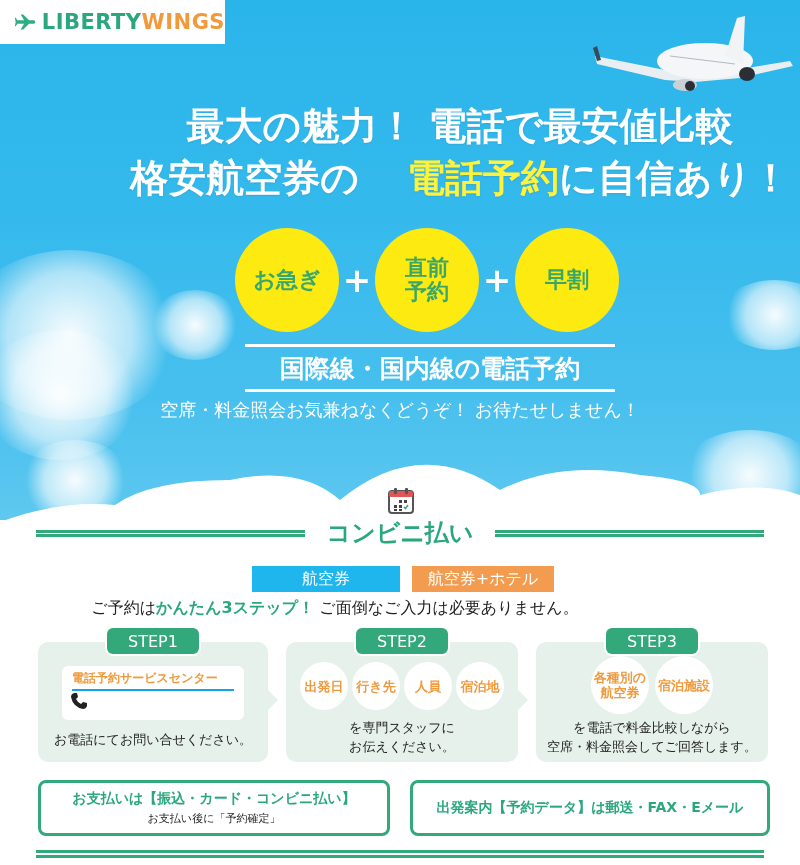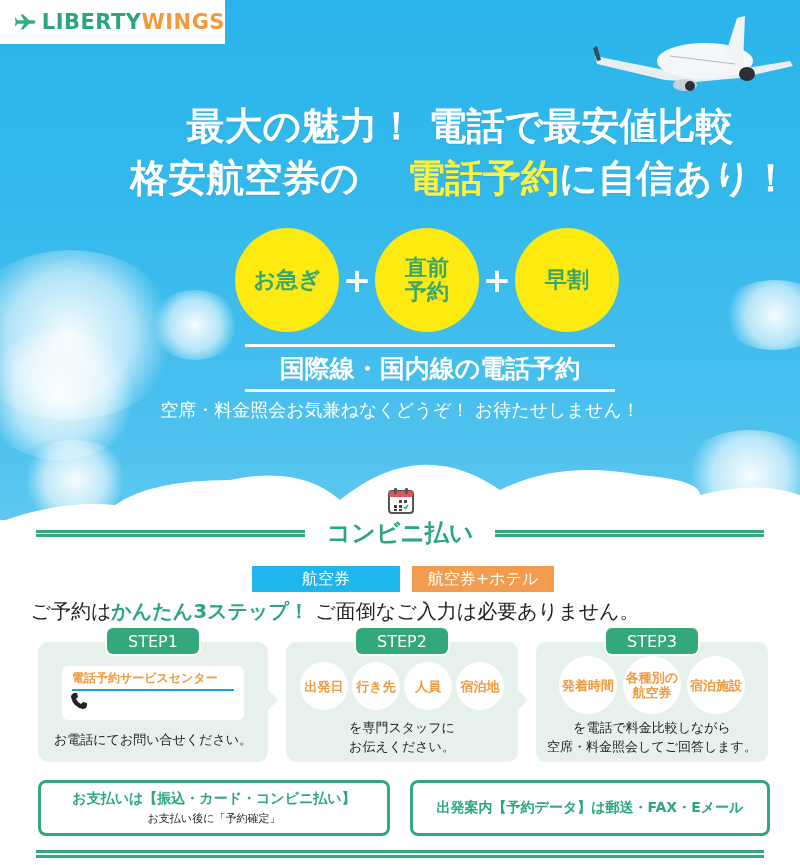--- a/index.html
+++ b/index.html
@@ -41,21 +41,21 @@
   .cal-icon { position: absolute; left: 388px; top: 0; width: 26px; height: 26px; }
   .title-row { position: absolute; top: 30px; left: 36px; width: 728px; height: 30px; display: flex; align-items: center; }
   .double-line { flex: 1; height: 7px; border-top: 3px solid #33a87a; border-bottom: 3px solid #33a87a; }
   .flow-title { color: #2aa77e; font-size: 24px; font-weight: bold; padding: 0 22px; }
 
   .tabs { position: absolute; top: 78px; left: 0; width: 800px; display: flex; justify-content: center; gap: 12px; padding-left: 6px; }
   .tab { height: 26px; display: flex; align-items: center; justify-content: center; color: #ffffff; font-size: 16px; }
   .tab-flight { width: 148px; background: #1fb6ee; }
   .tab-hotel { width: 142px; background: #f39c4f; }
 
-  .intro { position: absolute; top: 110px; left: 0; width: 660px; text-align: center; font-size: 20px; color: #222; padding-left: 10px; }
+  .intro { position: absolute; top: 110px; left: 0; width: 660px; text-align: center; font-size: 16px; color: #222; padding-left: 10px; }
   .intro .g { color: #2aa77e; font-weight: bold; }
 
   .steps { position: absolute; top: 140px; left: 38px; width: 730px; height: 140px; }
   .step { position: absolute; top: 14px; height: 120px; background: #e6f1ec; border-radius: 10px; }
   .step .arrow { position: absolute; right: -10px; top: 48px; width: 0; height: 0; border-top: 10px solid transparent; border-bottom: 10px solid transparent; border-left: 10px solid #e6f1ec; }
   .step-badge { position: absolute; top: -14px; left: 50%; transform: translateX(-50%); width: 92px; height: 26px; border-radius: 6px;
     background: #33a87a; color: #fff; font-size: 16px; display: flex; align-items: center; justify-content: center; box-shadow: 0 0 0 2px #ffffff; }
   .phone-card { position: absolute; left: 24px; top: 24px; width: 182px; height: 54px; background: #fff; border-radius: 6px; }
   .phone-label { position: absolute; left: 10px; top: 4px; width: 162px; text-align: left; color: #f09a3e; font-size: 12px; font-weight: bold; border-bottom: 2px solid #0ea5e9; padding-bottom: 2px; }
   .phone-num { position: absolute; left: 8px; top: 26px; width: 170px; display: flex; align-items: center; gap: 4px; font-size: 20px; color: #222; }
@@ -183,23 +183,20 @@
         <div class="pill">人員</div>
         <div class="pill">宿泊地</div>
       </div>
       <div class="step-text" style="top:76px;"><span>を専門スタッフに</span><br><span>お伝えください。</span></div>
     </div>
 
     <div class="step" style="left:498px;width:232px;">
       <div class="step-badge">STEP3</div>
       <div class="pills" style="top:14px;gap:6px;">
         <div class="pill lg">
-            <span>発着時間</span>
-          </div>
-        <div class="pill lg">
             <span><span>各種別の</span><br><span>航空券</span></span>
           </div>
         <div class="pill lg">
             <span>宿泊施設</span>
           </div>
       </div>
       <div class="step-text" style="top:76px;"><span>を電話で料金比較しながら</span><br><span>空席・料金照会してご回答します。</span></div>
     </div>
   </div>
 

